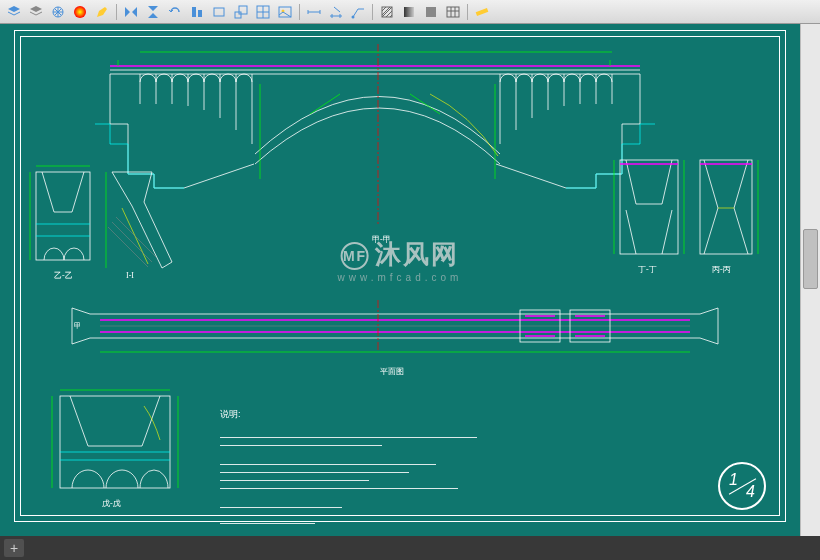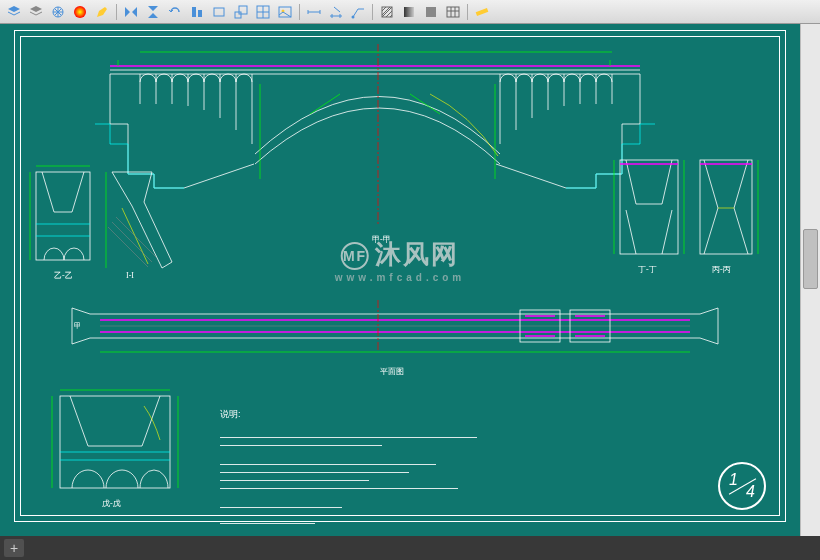--- a/index.html
+++ b/index.html
@@ -19,21 +19,21 @@
 .label{fill:#fff;font-size:8px;font-family:SimSun,serif}
 .label-sm{fill:#fff;font-size:7px}
 .wht{stroke:#fff;fill:none;stroke-width:0.8}
 .cyn{stroke:#0ff;fill:none;stroke-width:0.7}
 .grn{stroke:#0f0;fill:none;stroke-width:0.7}
 .mag{stroke:#f0f;fill:none;stroke-width:1.5}
 .red{stroke:#f00;fill:none;stroke-width:0.7;stroke-dasharray:8 2 2 2}
 .yel{stroke:#ff0;fill:none;stroke-width:0.6}
 .gry{stroke:#888;fill:none;stroke-width:0.5}
 .watermark{position:absolute;top:46%;left:50%;transform:translate(-50%,-50%);color:rgba(220,220,220,0.75);font-size:26px;font-weight:bold;letter-spacing:2px;pointer-events:none;text-align:center;font-family:SimHei,sans-serif}
-.watermark .sub{font-size:10px;letter-spacing:4px;color:rgba(200,200,200,0.6);font-weight:bold}
+.watermark .sub{font-size:10px;letter-spacing:4px;color:rgba(200,200,200,0.6);font-weight:normal}
 .wm-logo{display:inline-flex;width:28px;height:28px;border:2px solid rgba(220,220,220,0.75);border-radius:50%;align-items:center;justify-content:center;font-size:14px;margin-right:6px;vertical-align:middle}
 .sheet-num{position:absolute;bottom:26px;right:34px;width:48px;height:48px;border:2px solid #fff;border-radius:50%;display:flex;align-items:center;justify-content:center;color:#fff;font-size:16px;font-style:italic;font-family:serif}
 .sheet-num::after{content:"";position:absolute;width:70%;height:1px;background:#fff;transform:rotate(-30deg)}
 .notes{position:absolute;left:220px;top:384px;width:270px}
 .note-line{height:1px;background:#fff;margin:7px 0;opacity:0.85}
 .note-gap{height:4px}
 </style>
 </head>
 <body>
 

